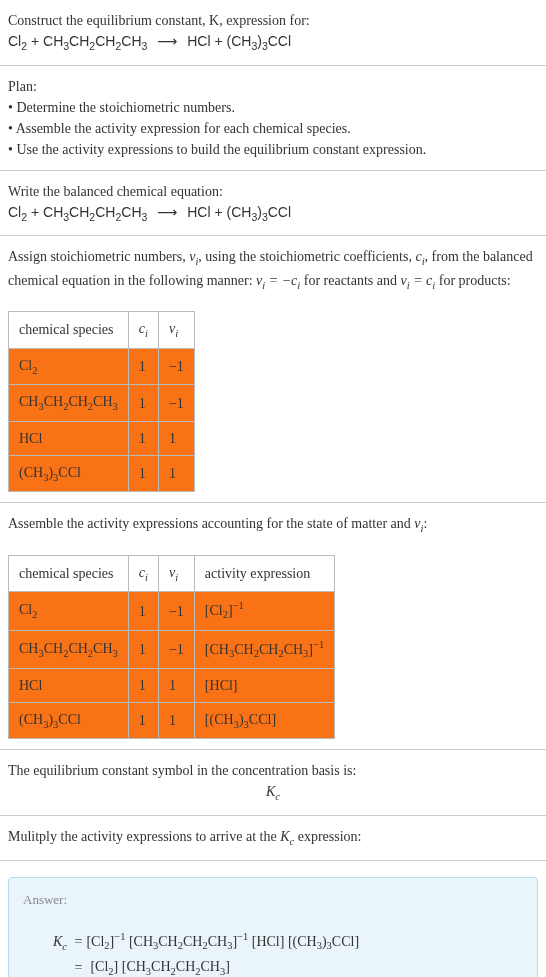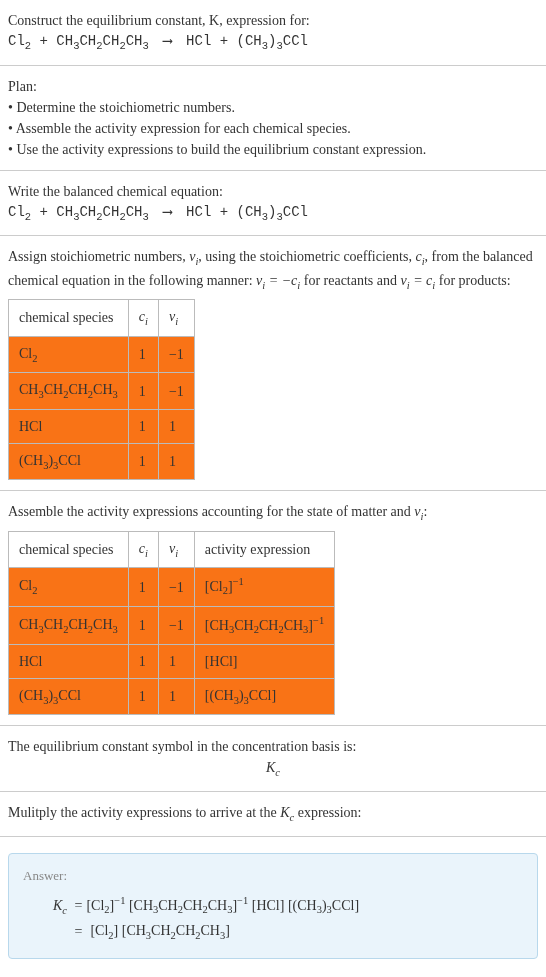--- a/index.html
+++ b/index.html
@@ -19,41 +19,41 @@
       padding: 10px 8px;
       border-bottom: 1px solid #ccc;
     }
     .section:last-child {
       border-bottom: none;
     }
     .section.answer-section {
       padding: 10px 0;
     }
     .equation {
-      font-family: Liberation Mono, monospace;
+      font-family: Liberation Sans, sans-serif;
     }
     sub {
       font-size: 0.75em;
       vertical-align: sub;
     }
     sup {
       font-size: 0.75em;
       vertical-align: super;
     }
     .arrow {
       display: inline-block;
       margin: 0 6px;
     }
     .italic {
       font-style: italic;
       text-align: center;
     }
     table.data-table {
       border-collapse: collapse;
-      margin-top: 6px;
+      margin-top: 18px;
     }
     table.data-table th,
     table.data-table td {
       border: 1px solid #bbb;
       padding: 6px 10px;
       text-align: left;
       background: #f97316;
       font-weight: normal;
     }
     table.data-table th {
@@ -62,21 +62,21 @@
     .answer-box {
       background: #eaf4fb;
       border: 1px solid #b8d8ec;
       border-radius: 4px;
       padding: 12px 14px;
       margin: 6px 8px 8px 8px;
     }
     .answer-label {
       color: #888;
       font-size: 13px;
-      margin-bottom: 8px;
+      margin-bottom: 20px;
     }
     .frac {
       display: inline-block;
       vertical-align: middle;
       text-align: center;
     }
     .frac .num {
       display: block;
       border-bottom: 1px solid #333;
       padding: 0 4px;

